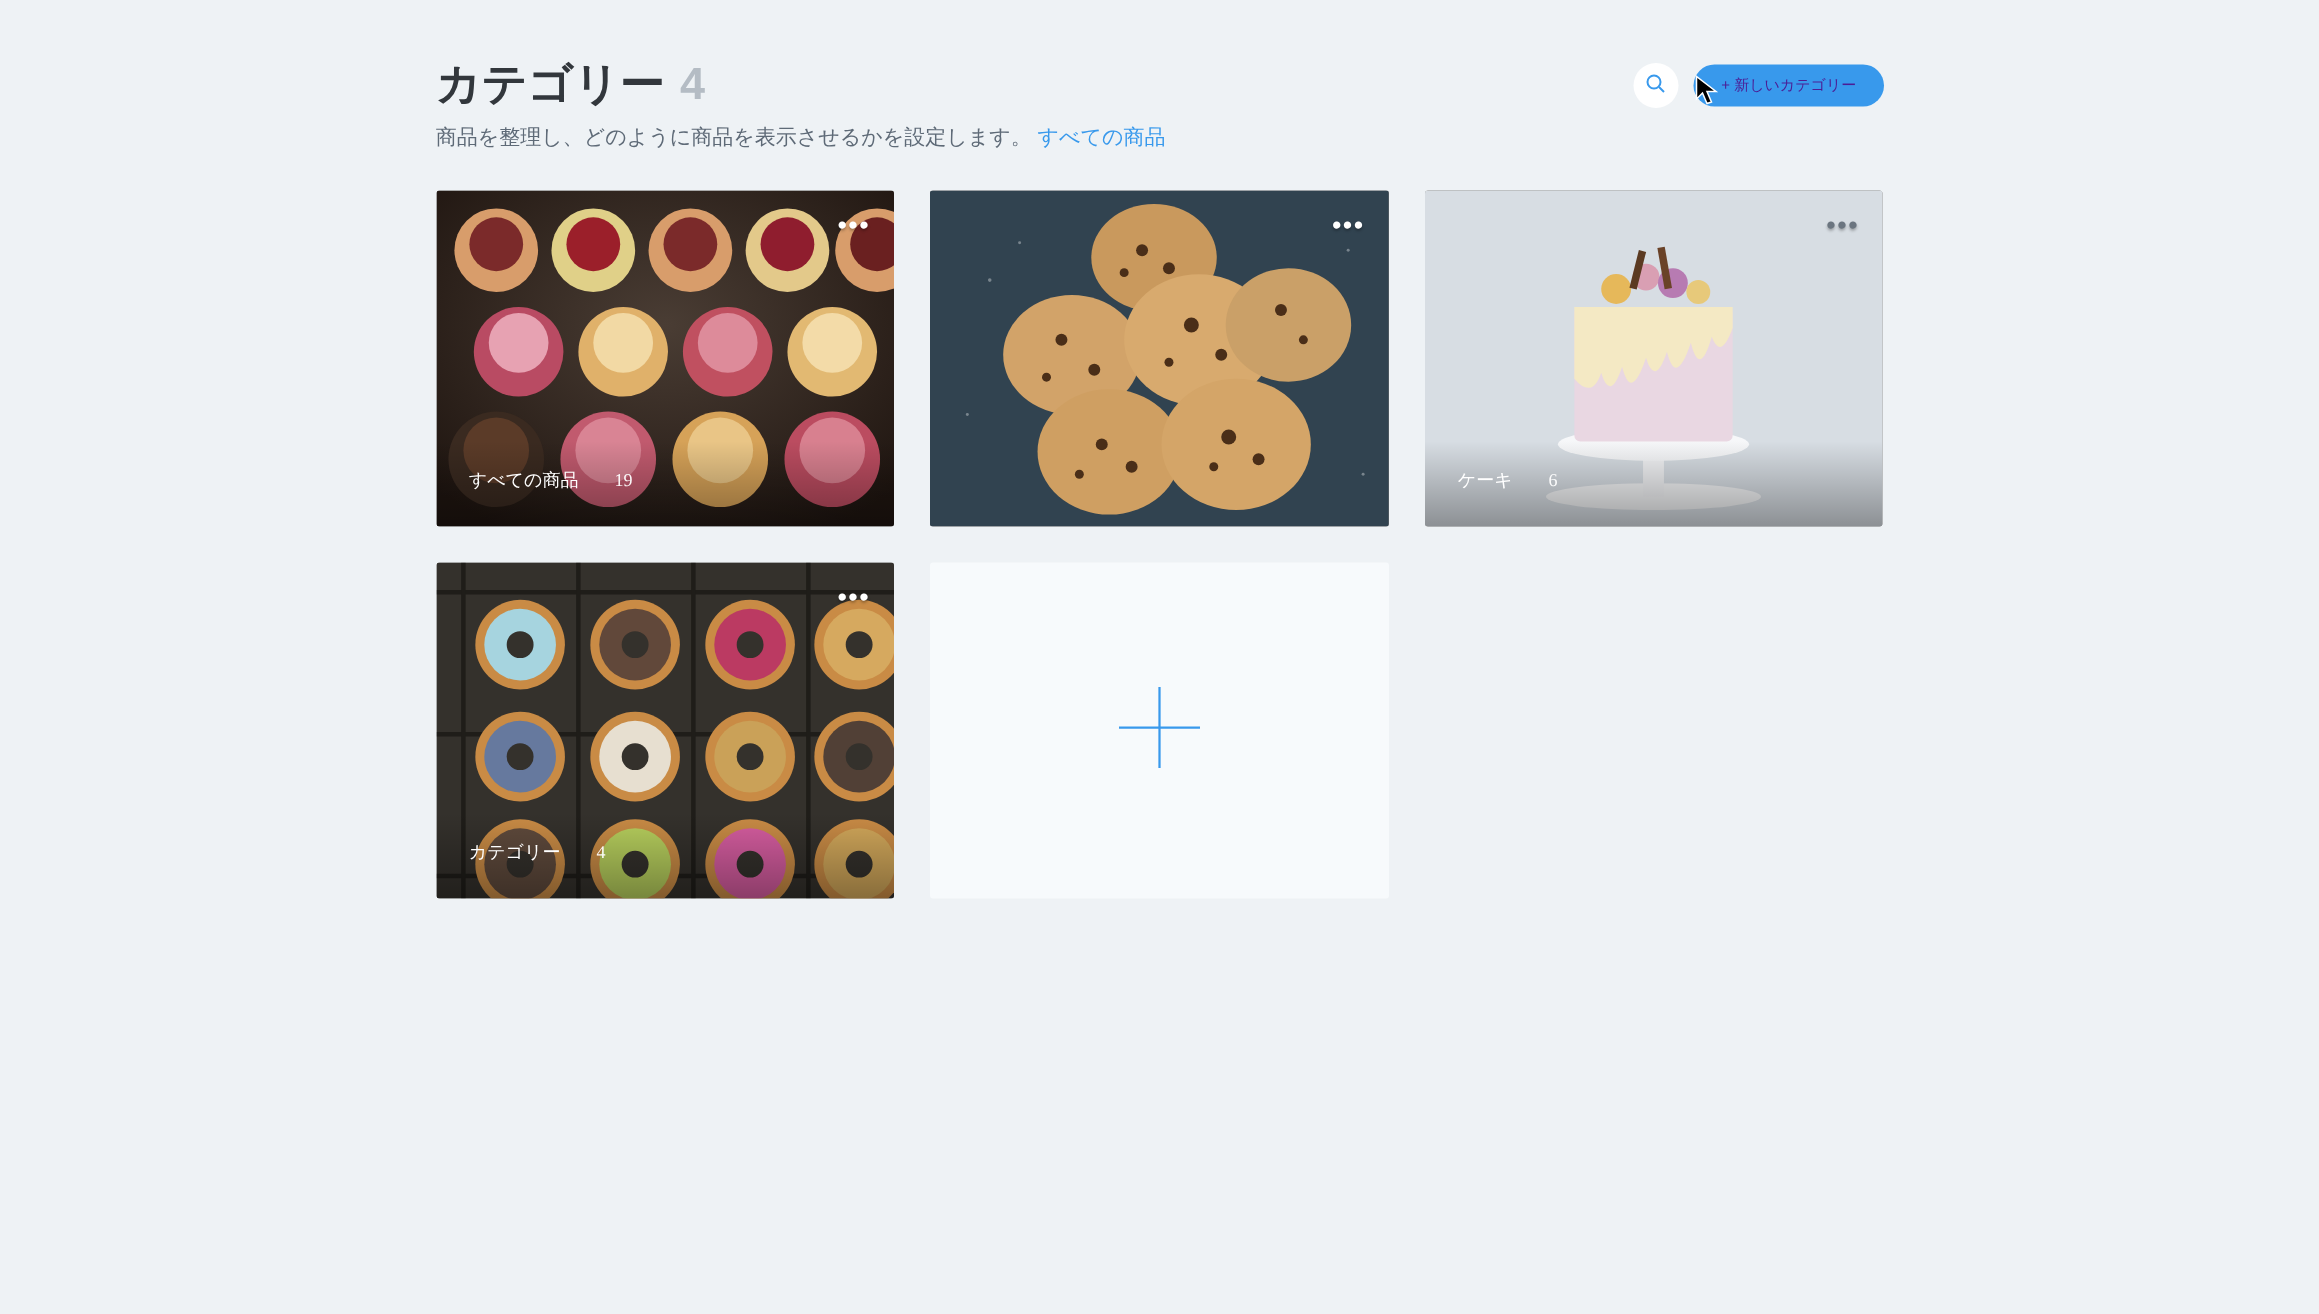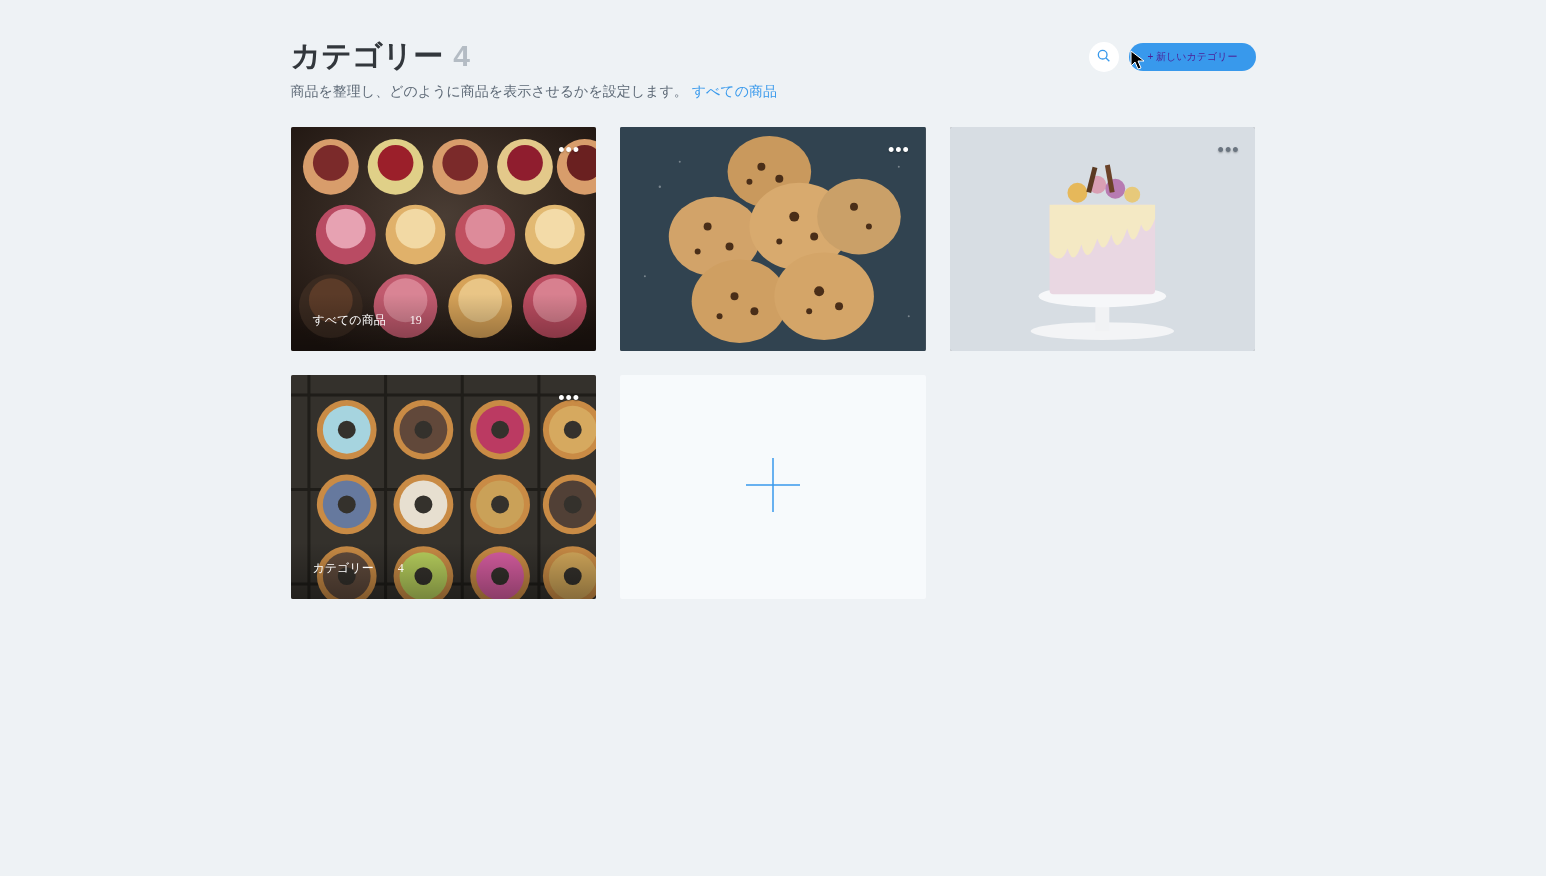--- a/index.html
+++ b/index.html
@@ -233,20 +233,24 @@
           <circle cx="148" cy="58" r="9" fill="#d99fb3"></circle>
           <circle cx="166" cy="62" r="10" fill="#b77bb2"></circle>
           <circle cx="183" cy="68" r="8" fill="#e7c97a"></circle>
           <rect x="140" y="40" width="5" height="26" fill="#5b3a22" transform="rotate(14 142 53)"></rect>
           <rect x="158" y="38" width="5" height="28" fill="#6a4228" transform="rotate(-10 160 52)"></rect>
         </g>
       </svg>
       <div class="more" style="color:#6b7580">
         <span>•••</span>
       </div>
+      <div class="overlay">
+        <span class="cat-name">ケーキ</span>
+        <span class="cat-count">6</span>
+      </div>
     </div>
 
     <div class="card">
       <svg class="thumb" viewBox="0 0 307 225" preserveAspectRatio="xMidYMid slice">
         <rect width="307" height="225" fill="#34312c"></rect>
 
         <g stroke="#1f1d19" stroke-width="3">
           <line x1="0" y1="20" x2="307" y2="20"></line>
             <line x1="0" y1="115" x2="307" y2="115"></line>
             <line x1="0" y1="210" x2="307" y2="210"></line>

